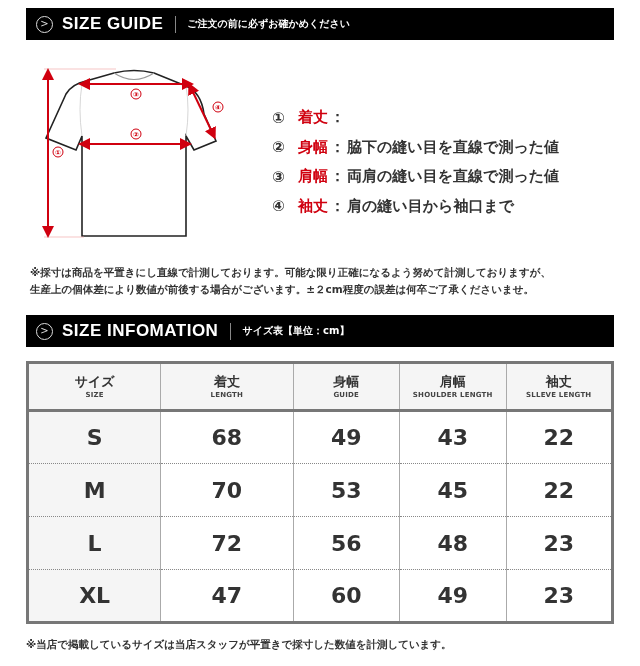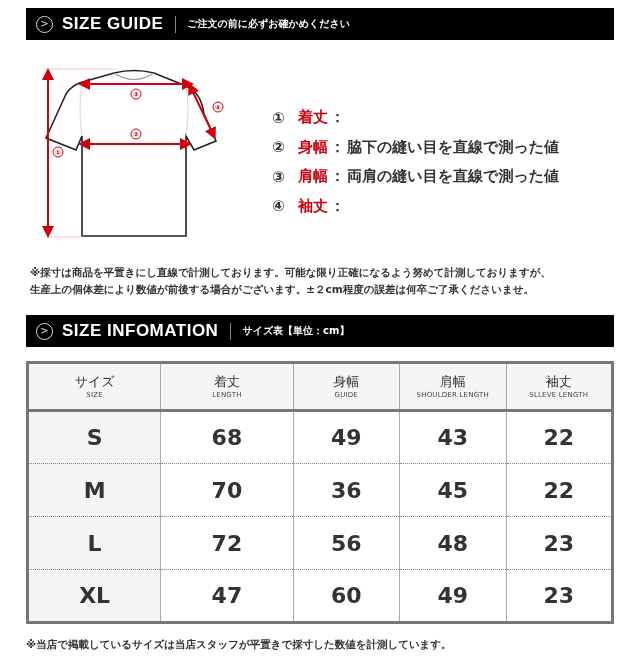--- a/index.html
+++ b/index.html
@@ -35,21 +35,21 @@
   .legend-row .colon { margin: 0 2px; }
 
   .note1 { position: absolute; left: 30px; top: 264px; font-size: 10.5px; font-weight: bold; color: #333; line-height: 17px; white-space: nowrap; }
 
   table.size {
     position: absolute; left: 26px; top: 361px; width: 588px;
     border-collapse: collapse; border: 3px solid #777;
   }
   table.size th {
     height: 48px; background: #f5f5f5; border-right: 1.5px solid #aaa; border-bottom: 3px solid #777;
-    text-align: center; vertical-align: middle; font-weight: normal;
+    text-align: center; vertical-align: middle; font-weight: bold;
   }
   table.size th:last-child { border-right: none; }
   table.size th .jp { display: block; font-size: 13px; color: #333; line-height: 16px; }
   table.size th .en { display: block; font-size: 7px; color: #444; line-height: 10px; letter-spacing: 0.2px; }
   table.size td {
     height: 53px; text-align: center; vertical-align: middle; font-size: 22px; font-weight: bold; color: #333;
     border-right: 1.5px solid #aaa; border-bottom: 1px dotted #888;
   }
   table.size tr:last-child td { border-bottom: none; }
   table.size td:last-child { border-right: none; }
@@ -113,20 +113,21 @@
   <div class="legend-row">
     <span class="num">③</span>
     <span class="term">肩幅</span>
     <span class="colon">：</span>
     <span>両肩の縫い目を直線で測った値</span>
   </div>
   <div class="legend-row">
     <span class="num">④</span>
     <span class="term">袖丈</span>
     <span class="colon">：</span>
+    <span>肩の縫い目から袖口まで</span>
   </div>
 </div>
 
 <div class="note1">
   <div>※採寸は商品を平置きにし直線で計測しております。可能な限り正確になるよう努めて計測しておりますが、</div>
   <div>生産上の個体差により数値が前後する場合がございます。±２cm程度の誤差は何卒ご了承くださいませ。</div>
 </div>
 
 <div class="bar" id="bar2">
   <span class="circle">&gt;</span>
@@ -171,21 +172,21 @@
     <tr>
       <td class="sz">S</td>
       <td>68</td>
       <td>49</td>
       <td>43</td>
       <td>22</td>
     </tr>
     <tr>
       <td class="sz">M</td>
       <td>70</td>
-      <td>36</td>
+      <td>53</td>
       <td>45</td>
       <td>22</td>
     </tr>
     <tr>
       <td class="sz">L</td>
       <td>72</td>
       <td>56</td>
       <td>48</td>
       <td>23</td>
     </tr>

